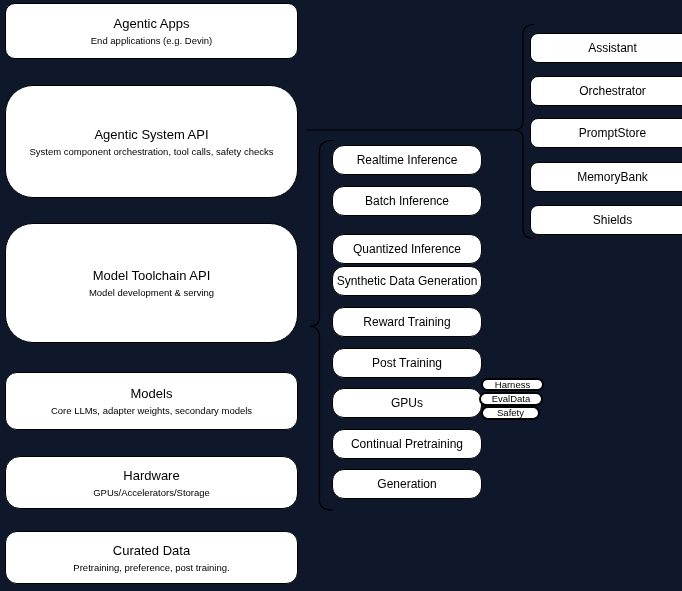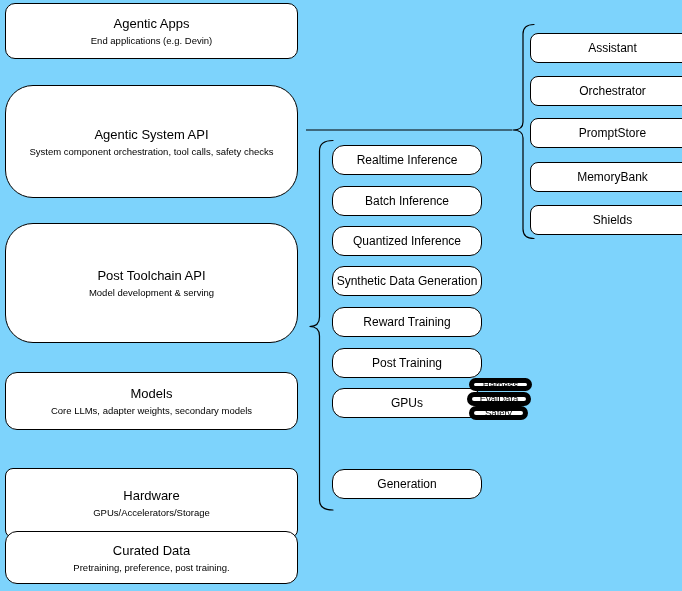--- a/index.html
+++ b/index.html
@@ -1,34 +1,34 @@
 <!DOCTYPE html>
 <html><head>
 <meta charset="utf-8">
 <style>
   html,body { margin:0; padding:0; background:#ffffff; }
   .canvas {
-    position:relative; width:682px; height:591px; background:#7dd3fc;
+    position:relative; width:682px; height:591px; background:#0f172a;
     font-family:"Liberation Sans", sans-serif; color:#000; overflow:hidden;
   }
   .overlay { position:absolute; left:0; top:0; width:682px; height:591px; pointer-events:none; }
   .box {
     position:absolute; box-sizing:border-box; border:1px solid #000; background:#fff;
     display:flex; flex-direction:column; align-items:center; justify-content:center;
     text-align:center; z-index:1;
   }
   .lbox { left:5px; width:293px; gap:4px; }
   .ltitle { font-size:13px; line-height:15px; white-space:nowrap; }
   .lsub { font-size:9.5px; line-height:11px; white-space:nowrap; }
   .mbox { left:332px; width:150px; height:30px; border-radius:12px; font-size:12px; white-space:nowrap; }
   .rbox { left:530px; width:165px; height:30px; border-radius:8px; font-size:12px; white-space:nowrap; }
   .pill {
-    position:absolute; box-sizing:border-box; border:5px solid #000000; background:#fff;
+    position:absolute; box-sizing:border-box; border:2px solid #000000; background:#fff;
     border-radius:8px; font-size:9.5px; line-height:1; display:flex; align-items:center;
-    justify-content:center; z-index:3; white-space:nowrap;
+    justify-content:center; z-index:3; white-space:nowrap;margin-left:12px;
   }
 </style>
 </head>
 <body>
 
 <div class="canvas">
 
   <svg class="overlay" viewBox="0 0 682 591" xmlns="http://www.w3.org/2000/svg">
     <path d="M 306 130 L 512.5 130" stroke="#000" stroke-width="1.2" fill="none"></path>
     <path d="M 534 24.5 Q 523 24.5 523 34 L 523 122 Q 523 130 513 130 Q 523 130 523 138 L 523 229 Q 523 238.5 534 238.5" stroke="#000" stroke-width="1.2" fill="none" stroke-linecap="round"></path>
@@ -39,59 +39,62 @@
     <div class="ltitle">Agentic Apps</div>
     <div class="lsub">End applications (e.g. Devin)</div>
   </div>
 
   <div class="box lbox" style="top:85px;height:113px;border-radius:28px">
     <div class="ltitle">Agentic System API</div>
     <div class="lsub">System component orchestration, tool calls, safety checks</div>
   </div>
 
   <div class="box lbox" style="top:223px;height:120px;border-radius:28px">
-    <div class="ltitle">Post Toolchain API</div>
+    <div class="ltitle">Model Toolchain API</div>
     <div class="lsub">Model development &amp; serving</div>
   </div>
 
   <div class="box lbox" style="top:372px;height:58px;border-radius:12px">
     <div class="ltitle">Models</div>
     <div class="lsub">Core LLMs, adapter weights, secondary models</div>
   </div>
 
-  <div class="box lbox" style="top:468px;height:70px;border-radius:8px">
+  <div class="box lbox" style="top:456px;height:53px;border-radius:15px">
     <div class="ltitle">Hardware</div>
     <div class="lsub">GPUs/Accelerators/Storage</div>
   </div>
 
   <div class="box lbox" style="top:531px;height:53px;border-radius:12px">
     <div class="ltitle">Curated Data</div>
     <div class="lsub">Pretraining, preference, post training.</div>
   </div>
 
   <div class="box mbox" style="top:145px">
     <span>Realtime Inference</span>
   </div>
   <div class="box mbox" style="top:186px">
     <span>Batch Inference</span>
   </div>
-  <div class="box mbox" style="top:226px">
+  <div class="box mbox" style="top:234px">
     <span>Quantized Inference</span>
   </div>
   <div class="box mbox" style="top:266px">
     <span>Synthetic Data Generation</span>
   </div>
   <div class="box mbox" style="top:307px">
     <span>Reward Training</span>
   </div>
   <div class="box mbox" style="top:348px">
     <span>Post Training</span>
   </div>
   <div class="box mbox" style="top:388px">
     <span>GPUs</span>
+  </div>
+  <div class="box mbox" style="top:429px">
+    <span>Continual Pretraining</span>
   </div>
   <div class="box mbox" style="top:469px">
     <span>Generation</span>
   </div>
 
   <div class="pill" style="left:469px;top:378px;width:63px;height:13px">
     <span>Harness</span>
   </div>
   <div class="pill" style="left:467px;top:392px;width:64px;height:14px">
     <span>EvalData</span>

